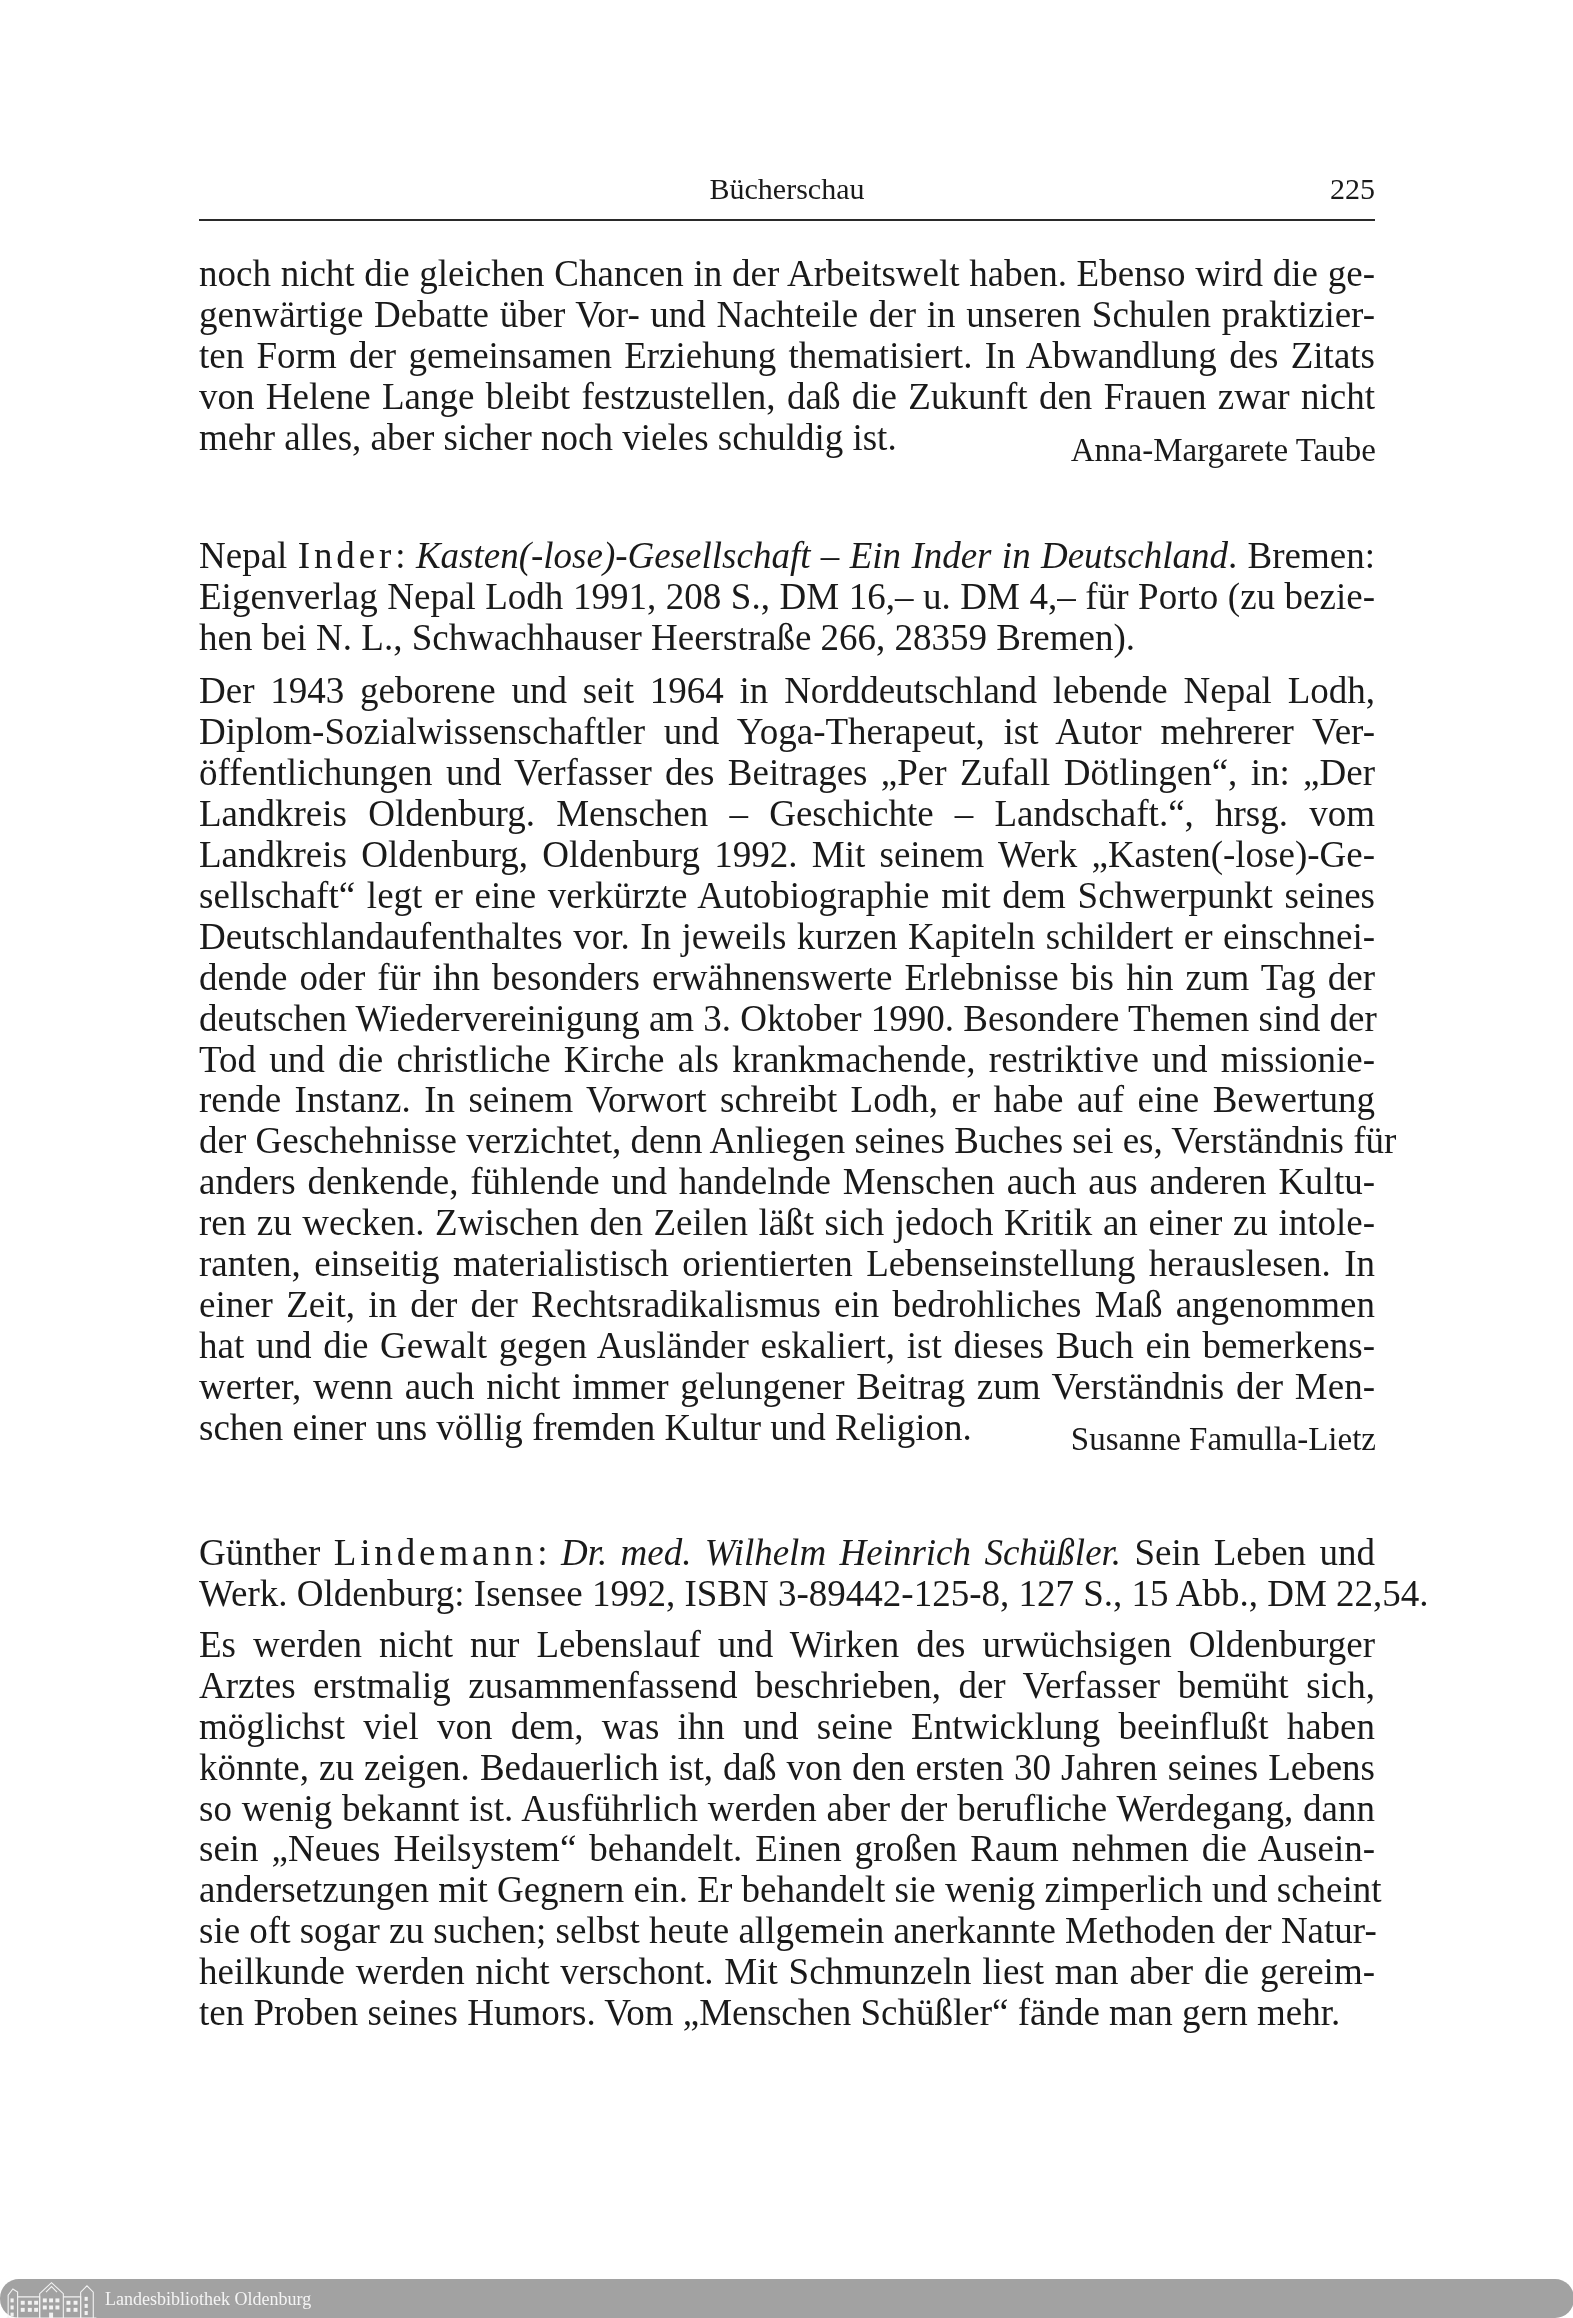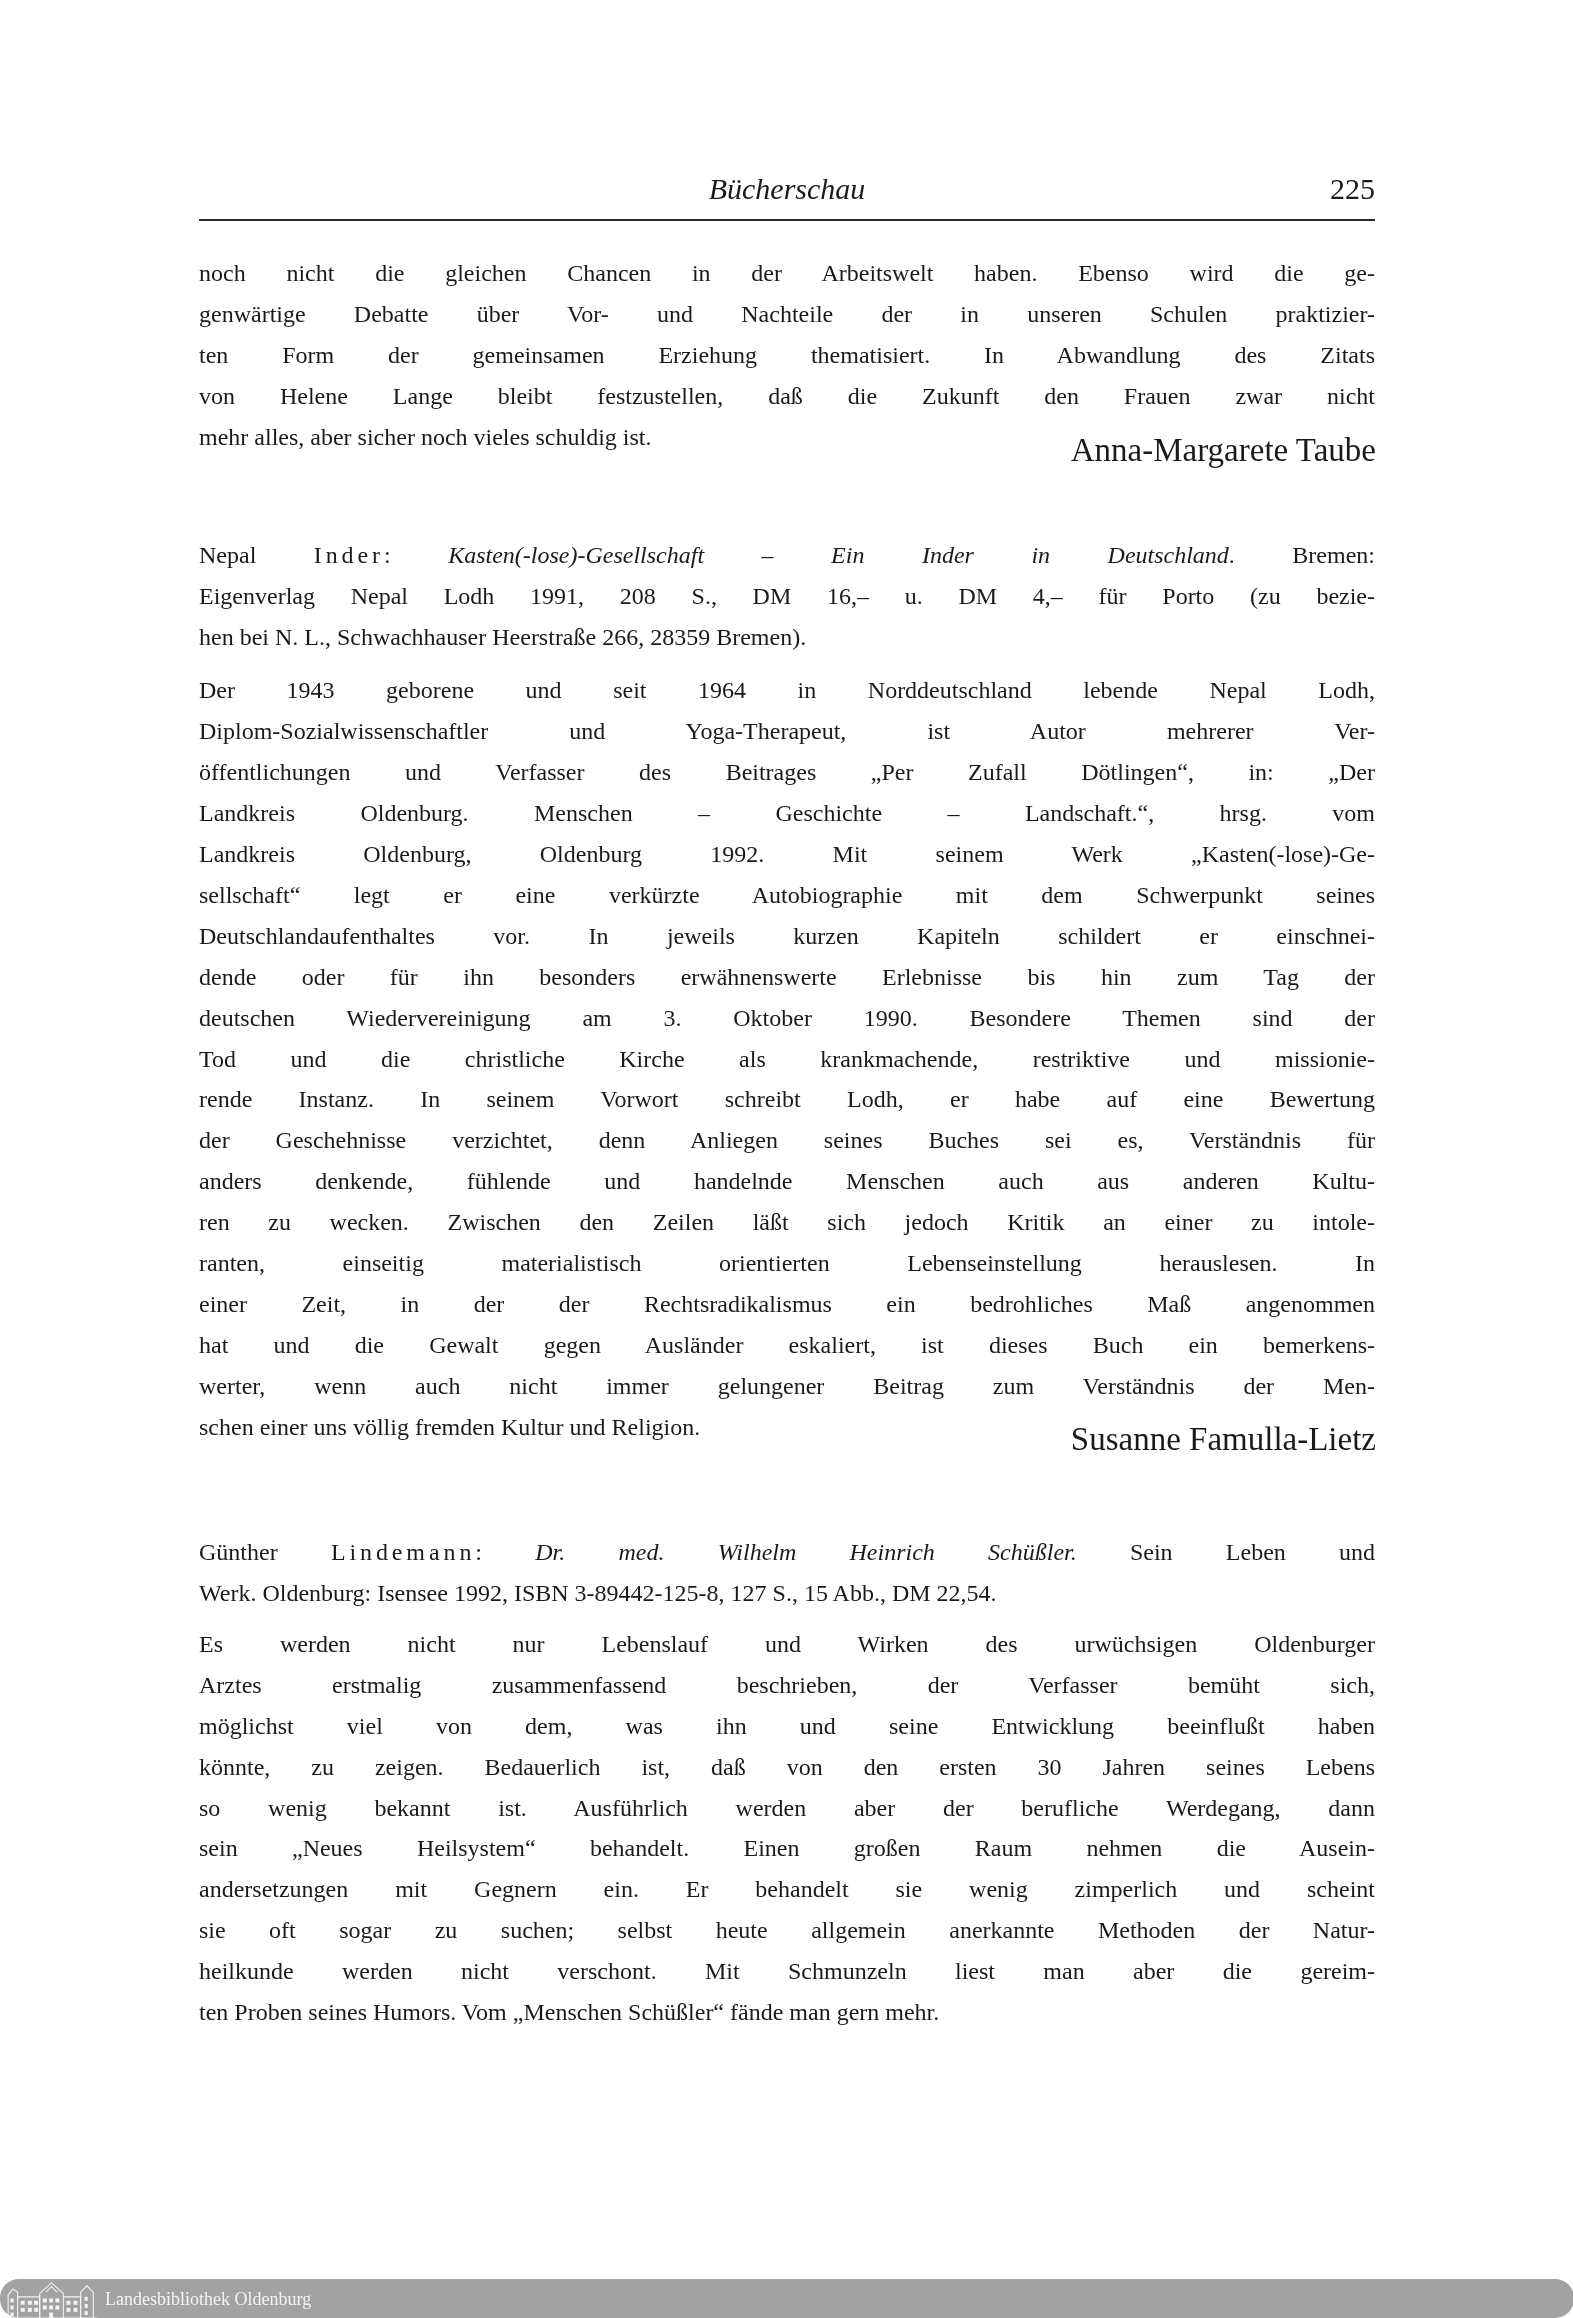--- a/index.html
+++ b/index.html
@@ -6,27 +6,27 @@
   body {
     width: 1574px; height: 2319px; position: relative; overflow: hidden;
     background: #ffffff; color: #1a1a1a;
     font-family: "Liberation Serif", "DejaVu Serif", serif;
   }
   .page { position: absolute; left: 0; top: 0; width: 1574px; height: 2319px; }
   .running-head {
     position: absolute; left: 199px; top: 167px; width: 1176px; height: 44px;
     font-size: 30px; line-height: 44px;
   }
-  .running-head .title { position: absolute; left: 0; right: 0; text-align: center; font-style: italic; }
+  .running-head .title { position: absolute; left: 0; right: 0; text-align: center; }
   .running-head .pageno { position: absolute; right: 0; top: 0; }
   .rule { position: absolute; left: 199px; top: 219px; width: 1176px; height: 1.6px; background: #2a2a2a; }
 
   .line {
     position: absolute; left: 199px; width: 1176px;
-    font-size: 24px; line-height: 41px; height: 41px; white-space: nowrap;
+    font-size: 37px; line-height: 41px; height: 41px; white-space: nowrap;
     text-align: justify; text-align-last: justify;
   }
   .line.last { text-align: left; text-align-last: left; }
   .sig {
     position: absolute; right: 198px; font-size: 33px; line-height: 41px; white-space: nowrap;
   }
   .spaced { letter-spacing: 3.9px; }
   em, .it { }
 
   .footer {

